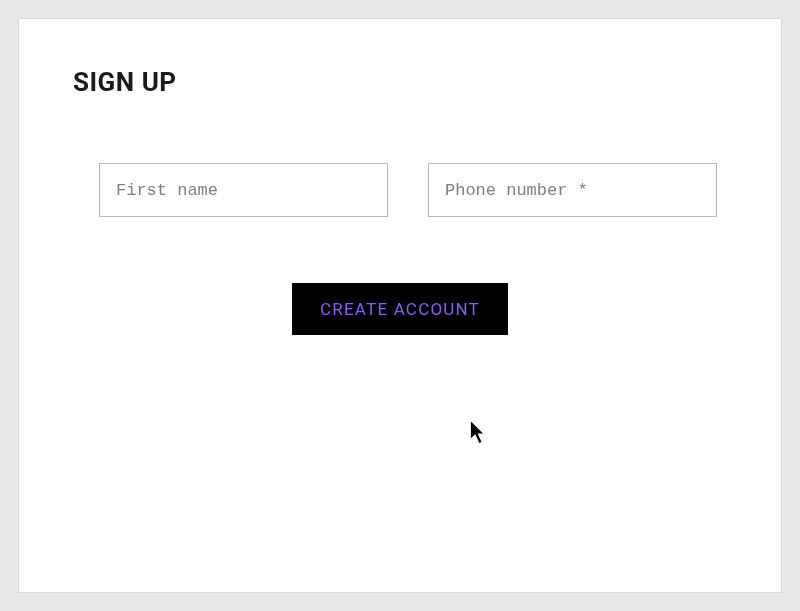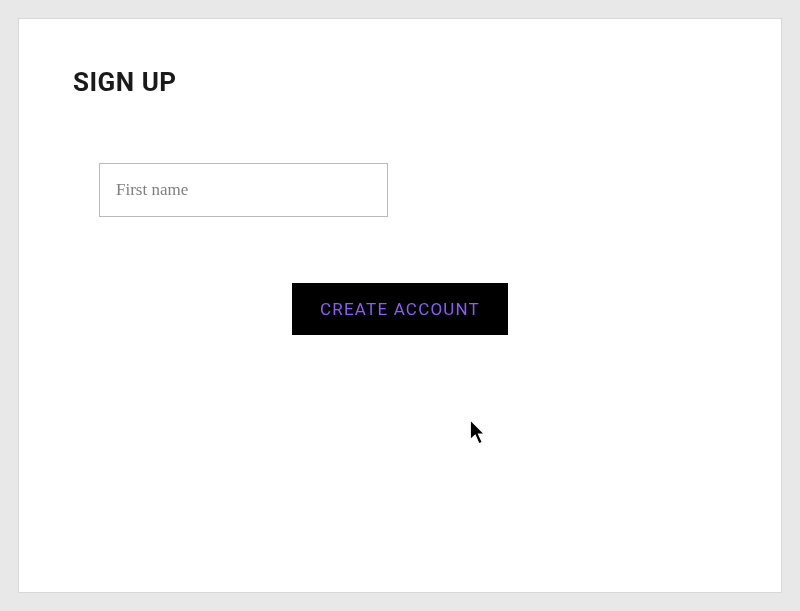--- a/index.html
+++ b/index.html
@@ -41,21 +41,21 @@
     }
     .field {
       width: 100%;
       height: 54px;
       border: 1px solid #b9b9b9;
       background: #ffffff;
       padding: 0 16px;
       font-size: 17px;
       color: #333;
       outline: none;
-      font-family: Liberation Serif, serif;
+      font-family: Liberation Mono, monospace;
     }
     .field::placeholder {
       color: #7f7f7f;
       opacity: 1;
     }
     .actions {
       display: flex;
       justify-content: center;
       margin-top: 66px;
     }
@@ -80,20 +80,21 @@
     }
   </style>
 </head>
 <body>
 
 <div class="card">
   <h1 class="title">SIGN UP</h1>
 
   <div class="grid">
     <input class="field" type="text" placeholder="First name" style="">
+    <input class="field" type="text" placeholder="Phone number *" style="">
   </div>
 
   <div class="actions">
     <button class="submit-btn">CREATE ACCOUNT</button>
   </div>
 </div>
 
 <svg class="cursor" viewBox="0 0 16 24">
   <path d="M0,0 L0,18 L4.5,14 L8,22 L11,20.5 L7.5,13 L13,13 Z" fill="#000" stroke="#fff" stroke-width="1"></path>
 </svg>

